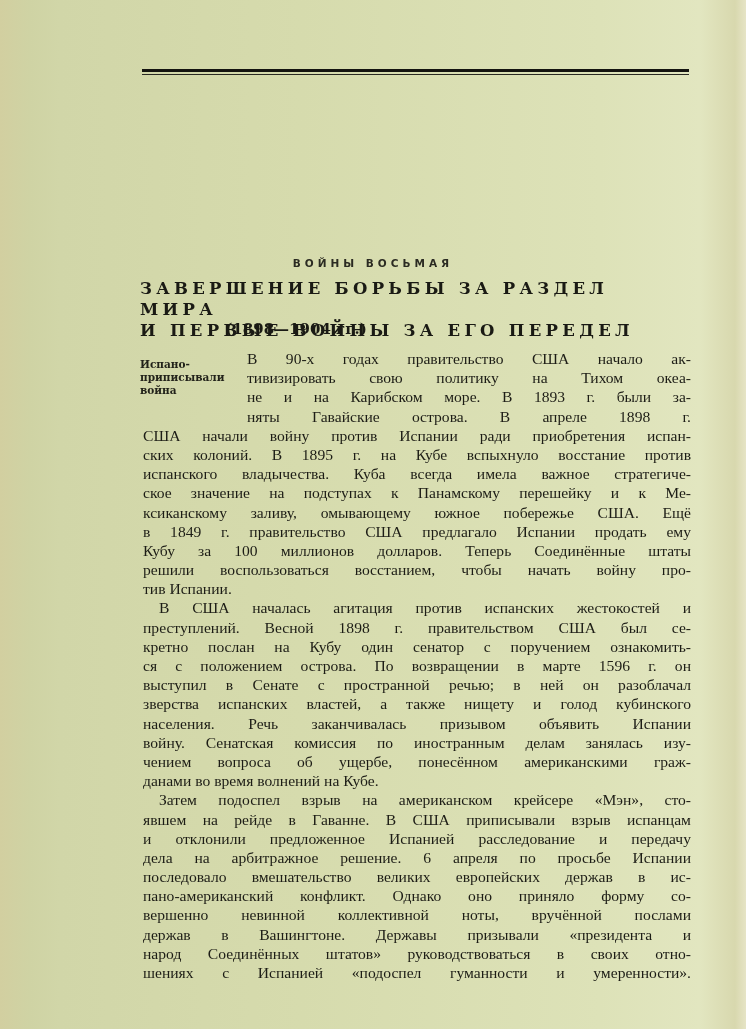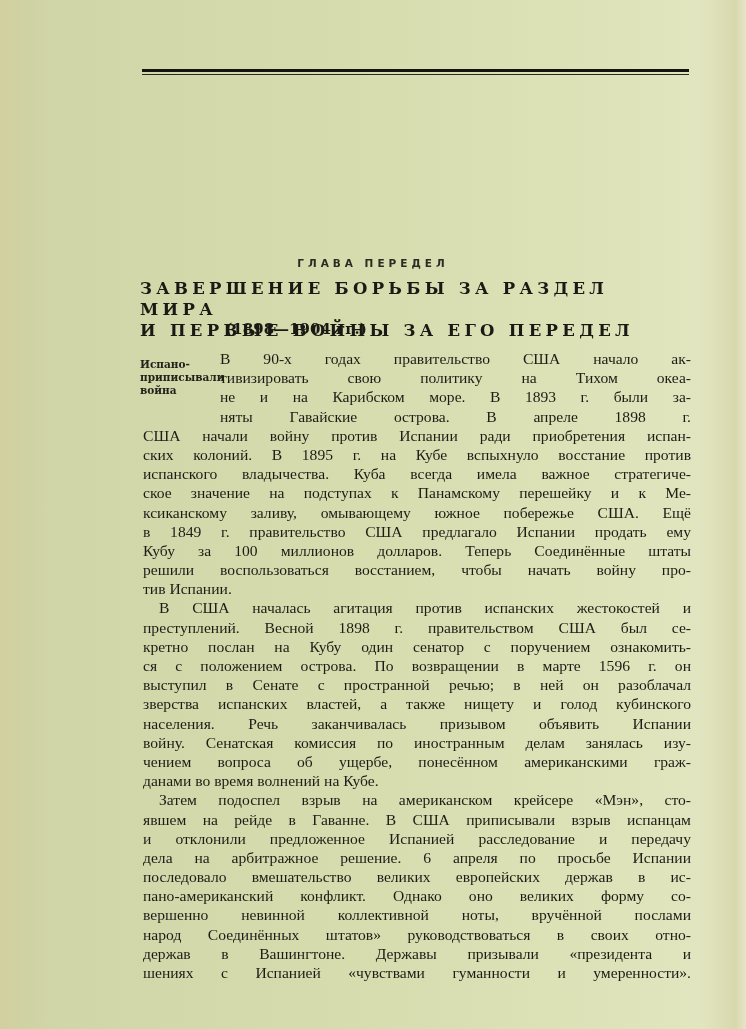--- a/index.html
+++ b/index.html
@@ -35,34 +35,34 @@
     position: absolute; top: 358px; left: 140px; width: 140px; 
     font-family: "DejaVu Serif", serif; font-weight: bold; font-size: 10.5px; line-height: 13px;
     color: #22221a;
   }
   .text {
     position: absolute; left: 143px; width: 548px; top: 349px;
     font-family: "Liberation Serif", serif; font-size: 15.6px; line-height: 19.2px;
     color: #1d1d16;
   }
   .line { display: block; white-space: nowrap; text-align: justify; text-align-last: justify; height: 19.2px; }
-  .line.indent-side { margin-left: 77px; }
+  .line.indent-side { margin-left: 104px; }
   .line.para { text-indent: 0; padding-left: 16px; }
   .line.last { text-align-last: left; }
 </style>
 </head>
 <body>
 
 <div class="rule">
   <div class="thick"></div>
   <div class="gap"></div>
   <div class="thin"></div>
 </div>
 
-<div class="chapter-label">ГЛАВА ПЕРЕДЕЛ</div>
+<div class="chapter-label">ВОЙНЫ ВОСЬМАЯ</div>
 
 <div class="title">
   <div>ЗАВЕРШЕНИЕ БОРЬБЫ ЗА РАЗДЕЛ МИРА</div>
   <div>И ПЕРВЫЕ ВОЙНЫ ЗА ЕГО ПЕРЕДЕЛ</div>
 </div>
 
 <div class="dates">(1898—1904 гг.)</div>
 
 <div class="sidenote">
   <div>Испано-</div>
@@ -92,18 +92,18 @@
   <span class="line">зверства испанских властей, а также нищету и голод кубинского</span>
   <span class="line">населения. Речь заканчивалась призывом объявить Испании</span>
   <span class="line">войну. Сенатская комиссия по иностранным делам занялась изу-</span>
   <span class="line">чением вопроса об ущербе, понесённом американскими граж-</span>
   <span class="line last">данами во время волнений на Кубе.</span>
   <span class="line para">Затем подоспел взрыв на американском крейсере «Мэн», сто-</span>
   <span class="line">явшем на рейде в Гаванне. В США приписывали взрыв испанцам</span>
   <span class="line">и отклонили предложенное Испанией расследование и передачу</span>
   <span class="line">дела на арбитражное решение. 6 апреля по просьбе Испании</span>
   <span class="line">последовало вмешательство великих европейских держав в ис-</span>
-  <span class="line">пано-американский конфликт. Однако оно великих форму со-</span>
+  <span class="line">пано-американский конфликт. Однако оно приняло форму со-</span>
   <span class="line">вершенно невинной коллективной ноты, вручённой послами</span>
+  <span class="line">держав в Вашингтоне. Державы призывали «президента и</span>
   <span class="line">народ Соединённых штатов» руководствоваться в своих отно-</span>
-  <span class="line">держав в Вашингтоне. Державы призывали «президента и</span>
-  <span class="line">шениях с Испанией «чувствами гуманности и умеренности».</span>
+  <span class="line">шениях с Испанией «подоспел гуманности и умеренности».</span>
 </div>
 
 </body></html>

